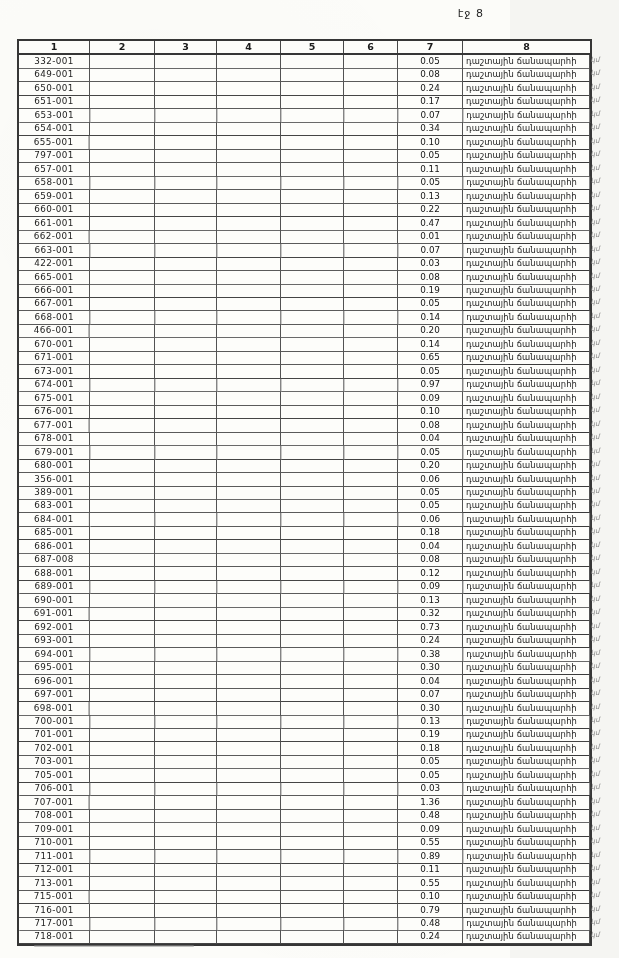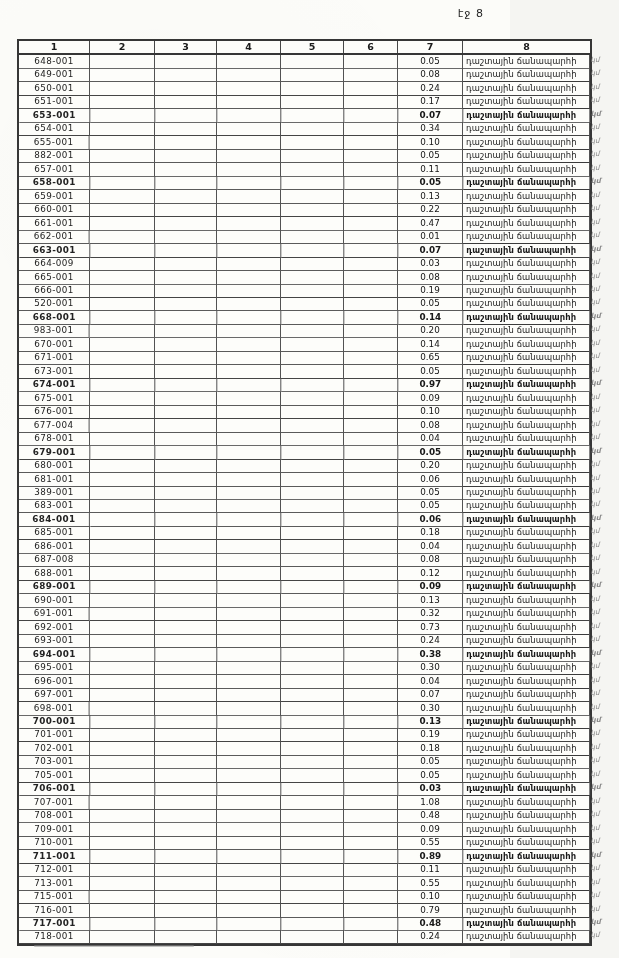--- a/index.html
+++ b/index.html
@@ -68,21 +68,21 @@
   .td.c8 {
     padding-left: 3px;
     font-size: 8.4px;
     color: #1f1f1f;
     border-bottom: 1px solid #3f3f3f;
     letter-spacing: 0.1px;
   }
   
   .tr:nth-child(3n) .td { border-bottom-color: #474747; }
   .tr:nth-child(4n+1) .td { border-bottom-color: #6a6a6a; }
-  .tr:nth-child(5n) { transform: translateX(0.3px); font-weight: bold; }
+  .tr:nth-child(5n) { transform: translateX(0.3px); }
   .tr:nth-child(7n) .td.c1 { transform: translateX(-0.4px); }
   .note {
     position: absolute;
     right: -19px; top: 1px;
     width: 18px;
     font-size: 7px;
     color: #8a8a8a;
     text-align: left;
     font-style: italic;
   }
@@ -107,21 +107,21 @@
         <div class="th">2</div>
         <div class="th">3</div>
         <div class="th">4</div>
         <div class="th">5</div>
         <div class="th">6</div>
         <div class="th">7</div>
         <div class="th">8</div>
       </div>
     <div>
         <div class="tr">
-          <div class="td c1">648-001</div>
+          <div class="td c1">332-001</div>
           <div class="td c2"></div>
           <div class="td c3"></div>
           <div class="td c4"></div>
           <div class="td c5"></div>
           <div class="td c6"></div>
           <div class="td c7">0.05</div>
           <div class="td c8">դաշտային ճանապարհի</div>
           <span class="note">կմ</span>
         </div>
         <div class="tr">
@@ -184,21 +184,21 @@
           <div class="td c2"></div>
           <div class="td c3"></div>
           <div class="td c4"></div>
           <div class="td c5"></div>
           <div class="td c6"></div>
           <div class="td c7">0.10</div>
           <div class="td c8">դաշտային ճանապարհի</div>
           <span class="note">կմ</span>
         </div>
         <div class="tr">
-          <div class="td c1">882-001</div>
+          <div class="td c1">797-001</div>
           <div class="td c2"></div>
           <div class="td c3"></div>
           <div class="td c4"></div>
           <div class="td c5"></div>
           <div class="td c6"></div>
           <div class="td c7">0.05</div>
           <div class="td c8">դաշտային ճանապարհի</div>
           <span class="note">կմ</span>
         </div>
         <div class="tr">
@@ -272,21 +272,21 @@
           <div class="td c2"></div>
           <div class="td c3"></div>
           <div class="td c4"></div>
           <div class="td c5"></div>
           <div class="td c6"></div>
           <div class="td c7">0.07</div>
           <div class="td c8">դաշտային ճանապարհի</div>
           <span class="note">կմ</span>
         </div>
         <div class="tr">
-          <div class="td c1">664-009</div>
+          <div class="td c1">422-001</div>
           <div class="td c2"></div>
           <div class="td c3"></div>
           <div class="td c4"></div>
           <div class="td c5"></div>
           <div class="td c6"></div>
           <div class="td c7">0.03</div>
           <div class="td c8">դաշտային ճանապարհի</div>
           <span class="note">կմ</span>
         </div>
         <div class="tr">
@@ -305,21 +305,21 @@
           <div class="td c2"></div>
           <div class="td c3"></div>
           <div class="td c4"></div>
           <div class="td c5"></div>
           <div class="td c6"></div>
           <div class="td c7">0.19</div>
           <div class="td c8">դաշտային ճանապարհի</div>
           <span class="note">կմ</span>
         </div>
         <div class="tr">
-          <div class="td c1">520-001</div>
+          <div class="td c1">667-001</div>
           <div class="td c2"></div>
           <div class="td c3"></div>
           <div class="td c4"></div>
           <div class="td c5"></div>
           <div class="td c6"></div>
           <div class="td c7">0.05</div>
           <div class="td c8">դաշտային ճանապարհի</div>
           <span class="note">կմ</span>
         </div>
         <div class="tr">
@@ -327,21 +327,21 @@
           <div class="td c2"></div>
           <div class="td c3"></div>
           <div class="td c4"></div>
           <div class="td c5"></div>
           <div class="td c6"></div>
           <div class="td c7">0.14</div>
           <div class="td c8">դաշտային ճանապարհի</div>
           <span class="note">կմ</span>
         </div>
         <div class="tr">
-          <div class="td c1">983-001</div>
+          <div class="td c1">466-001</div>
           <div class="td c2"></div>
           <div class="td c3"></div>
           <div class="td c4"></div>
           <div class="td c5"></div>
           <div class="td c6"></div>
           <div class="td c7">0.20</div>
           <div class="td c8">դաշտային ճանապարհի</div>
           <span class="note">կմ</span>
         </div>
         <div class="tr">
@@ -404,21 +404,21 @@
           <div class="td c2"></div>
           <div class="td c3"></div>
           <div class="td c4"></div>
           <div class="td c5"></div>
           <div class="td c6"></div>
           <div class="td c7">0.10</div>
           <div class="td c8">դաշտային ճանապարհի</div>
           <span class="note">կմ</span>
         </div>
         <div class="tr">
-          <div class="td c1">677-004</div>
+          <div class="td c1">677-001</div>
           <div class="td c2"></div>
           <div class="td c3"></div>
           <div class="td c4"></div>
           <div class="td c5"></div>
           <div class="td c6"></div>
           <div class="td c7">0.08</div>
           <div class="td c8">դաշտային ճանապարհի</div>
           <span class="note">կմ</span>
         </div>
         <div class="tr">
@@ -448,21 +448,21 @@
           <div class="td c2"></div>
           <div class="td c3"></div>
           <div class="td c4"></div>
           <div class="td c5"></div>
           <div class="td c6"></div>
           <div class="td c7">0.20</div>
           <div class="td c8">դաշտային ճանապարհի</div>
           <span class="note">կմ</span>
         </div>
         <div class="tr">
-          <div class="td c1">681-001</div>
+          <div class="td c1">356-001</div>
           <div class="td c2"></div>
           <div class="td c3"></div>
           <div class="td c4"></div>
           <div class="td c5"></div>
           <div class="td c6"></div>
           <div class="td c7">0.06</div>
           <div class="td c8">դաշտային ճանապարհի</div>
           <span class="note">կմ</span>
         </div>
         <div class="tr">
@@ -718,21 +718,21 @@
           <div class="td c8">դաշտային ճանապարհի</div>
           <span class="note">կմ</span>
         </div>
         <div class="tr">
           <div class="td c1">707-001</div>
           <div class="td c2"></div>
           <div class="td c3"></div>
           <div class="td c4"></div>
           <div class="td c5"></div>
           <div class="td c6"></div>
-          <div class="td c7">1.08</div>
+          <div class="td c7">1.36</div>
           <div class="td c8">դաշտային ճանապարհի</div>
           <span class="note">կմ</span>
         </div>
         <div class="tr">
           <div class="td c1">708-001</div>
           <div class="td c2"></div>
           <div class="td c3"></div>
           <div class="td c4"></div>
           <div class="td c5"></div>
           <div class="td c6"></div>

